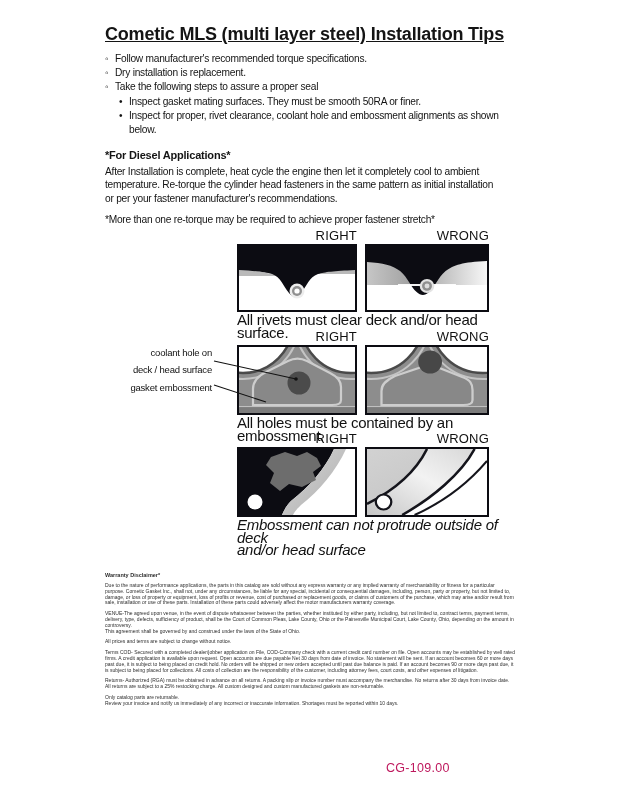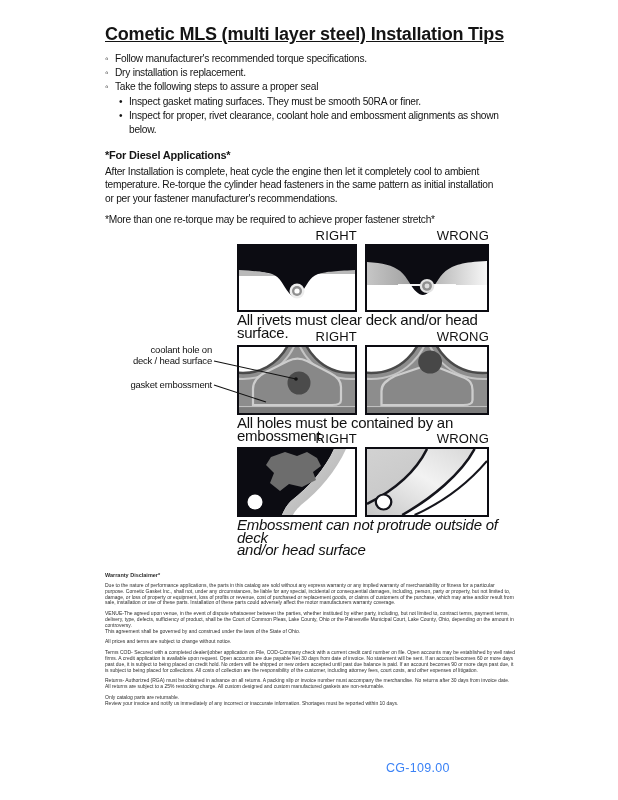--- a/index.html
+++ b/index.html
@@ -28,31 +28,31 @@
     text-align:right;color:#111;
   }
   .diag-box{
     position:absolute;border:2px solid #0c0c12;box-sizing:border-box;background:#fff;
   }
   .diag-box svg{display:block;width:100%;height:100%;}
   .diag-caption{
     position:absolute;font-size:15px;letter-spacing:-0.25px;line-height:12.5px;color:#111;
   }
   .annot{
-    position:absolute;font-size:9.5px;letter-spacing:-0.2px;line-height:11px;
+    position:absolute;font-size:9.5px;letter-spacing:-0.2px;line-height:17px;
     text-align:right;color:#111;
   }
   .annot-lines{position:absolute;pointer-events:none;}
 
   
   .legal{position:absolute;left:105px;top:572px;width:410px;color:#2e2e2e;}
   .legal-heading{font-size:5.5px;font-weight:bold;margin:0 0 5px 0;}
   .legal p{font-size:5px;line-height:5.8px;margin:0 0 5px 0;letter-spacing:0;}
 
-  .page-number{position:absolute;left:386px;top:761px;font-size:12.5px;letter-spacing:0.3px;color:#3b82f6;text-align:right;}
+  .page-number{position:absolute;left:386px;top:761px;font-size:12.5px;letter-spacing:0.3px;color:#be185d;text-align:right;}
 </style>
 </head>
 <body>
 
 <div class="content">
   <h1 class="doc-title">Cometic MLS (multi layer steel) Installation Tips</h1>
 
   <div class="tips">
     <div class="tip-line">
         <span class="b">◦</span>

